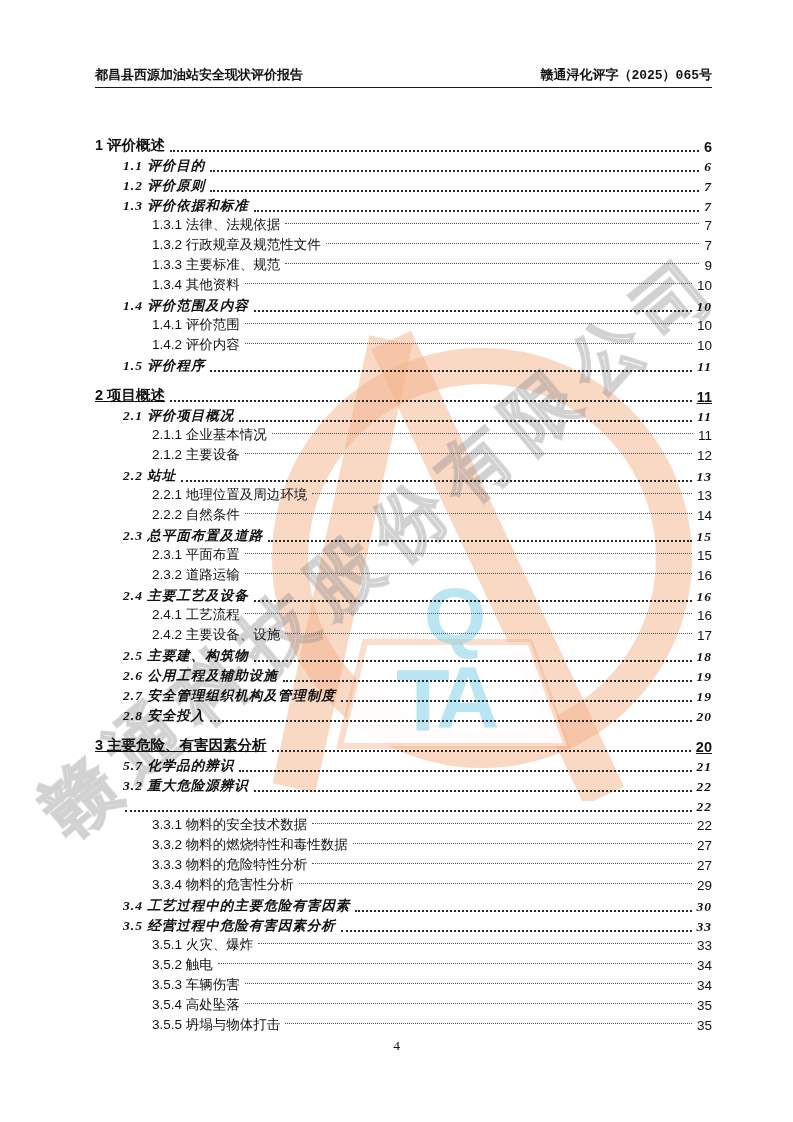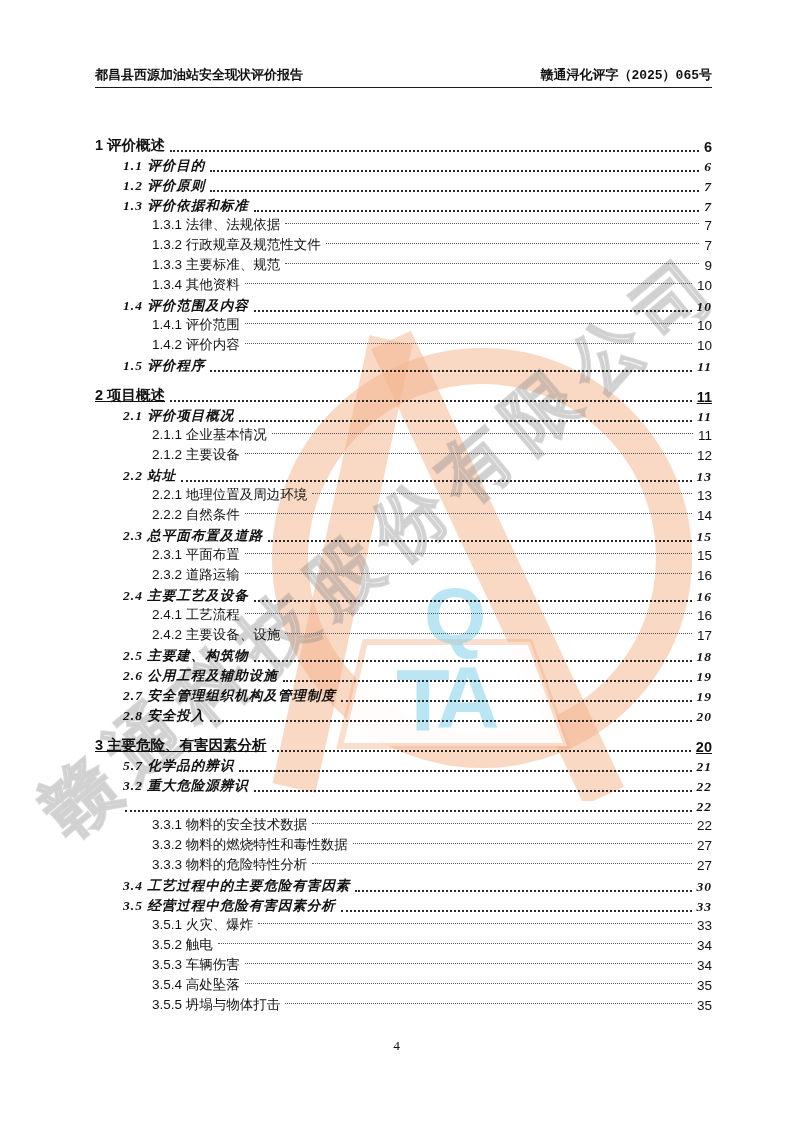--- a/index.html
+++ b/index.html
@@ -279,20 +279,25 @@
       <div class="toc-row lvl3">
         <span class="toc-label">3.3.2 物料的燃烧特性和毒性数据</span>
         <span class="toc-dots"></span>
         <span class="toc-page">27</span>
       </div>
       <div class="toc-row lvl3">
         <span class="toc-label">3.3.3 物料的危险特性分析</span>
         <span class="toc-dots"></span>
         <span class="toc-page">27</span>
       </div>
+      <div class="toc-row lvl3">
+        <span class="toc-label">3.3.4 物料的危害性分析</span>
+        <span class="toc-dots"></span>
+        <span class="toc-page">29</span>
+      </div>
       <div class="toc-row lvl2">
         <span class="toc-label">3.4 工艺过程中的主要危险有害因素</span>
         <span class="toc-dots"></span>
         <span class="toc-page">30</span>
       </div>
       <div class="toc-row lvl2">
         <span class="toc-label">3.5 经营过程中危险有害因素分析</span>
         <span class="toc-dots"></span>
         <span class="toc-page">33</span>
       </div>

